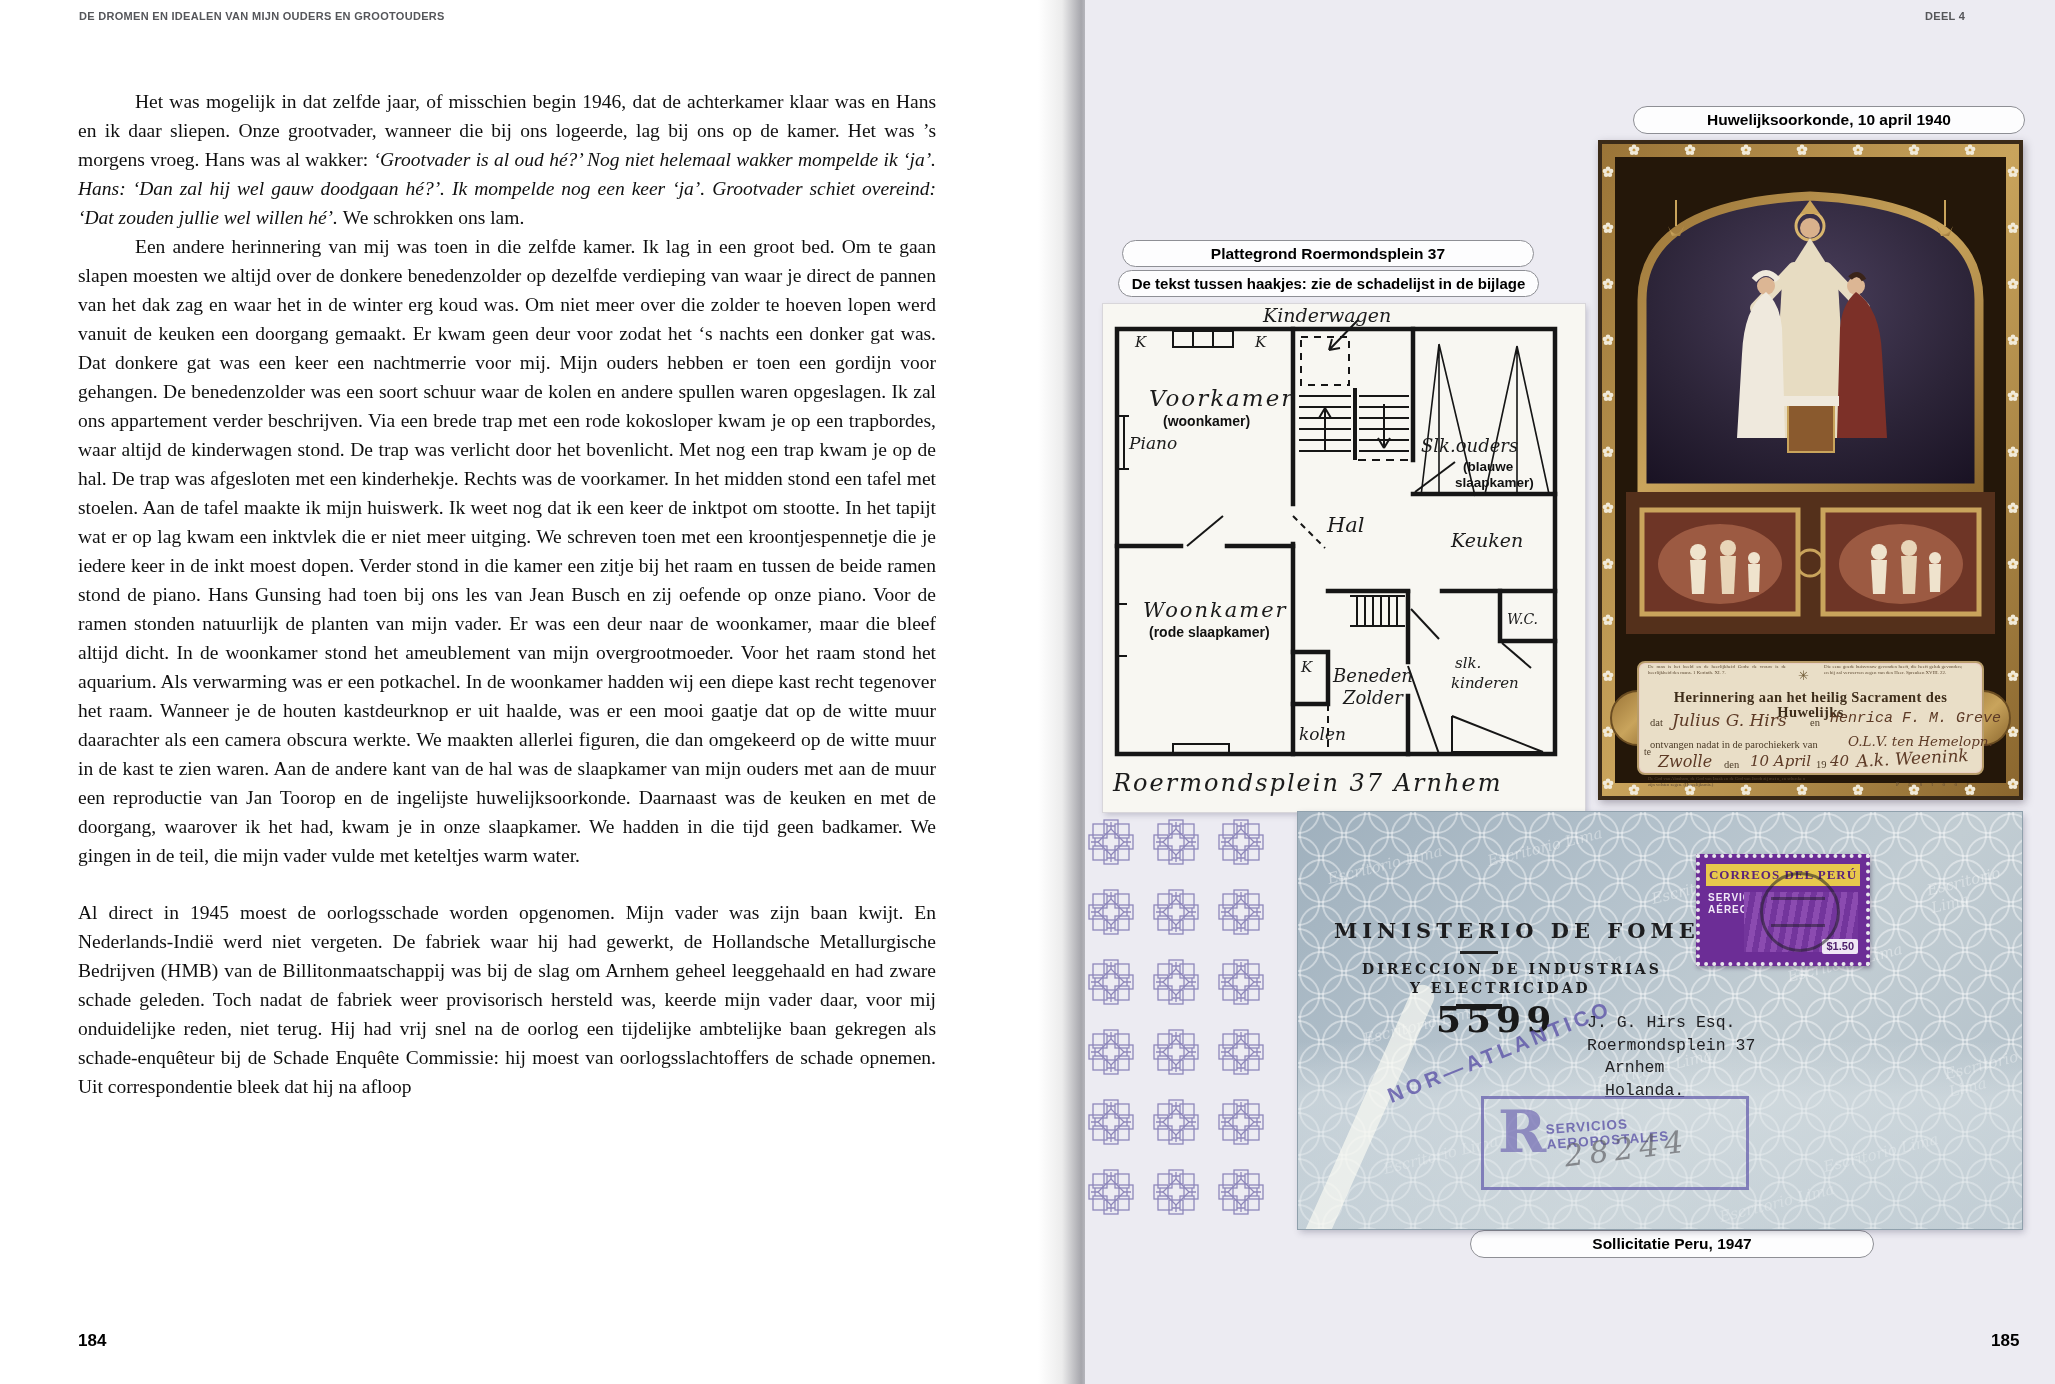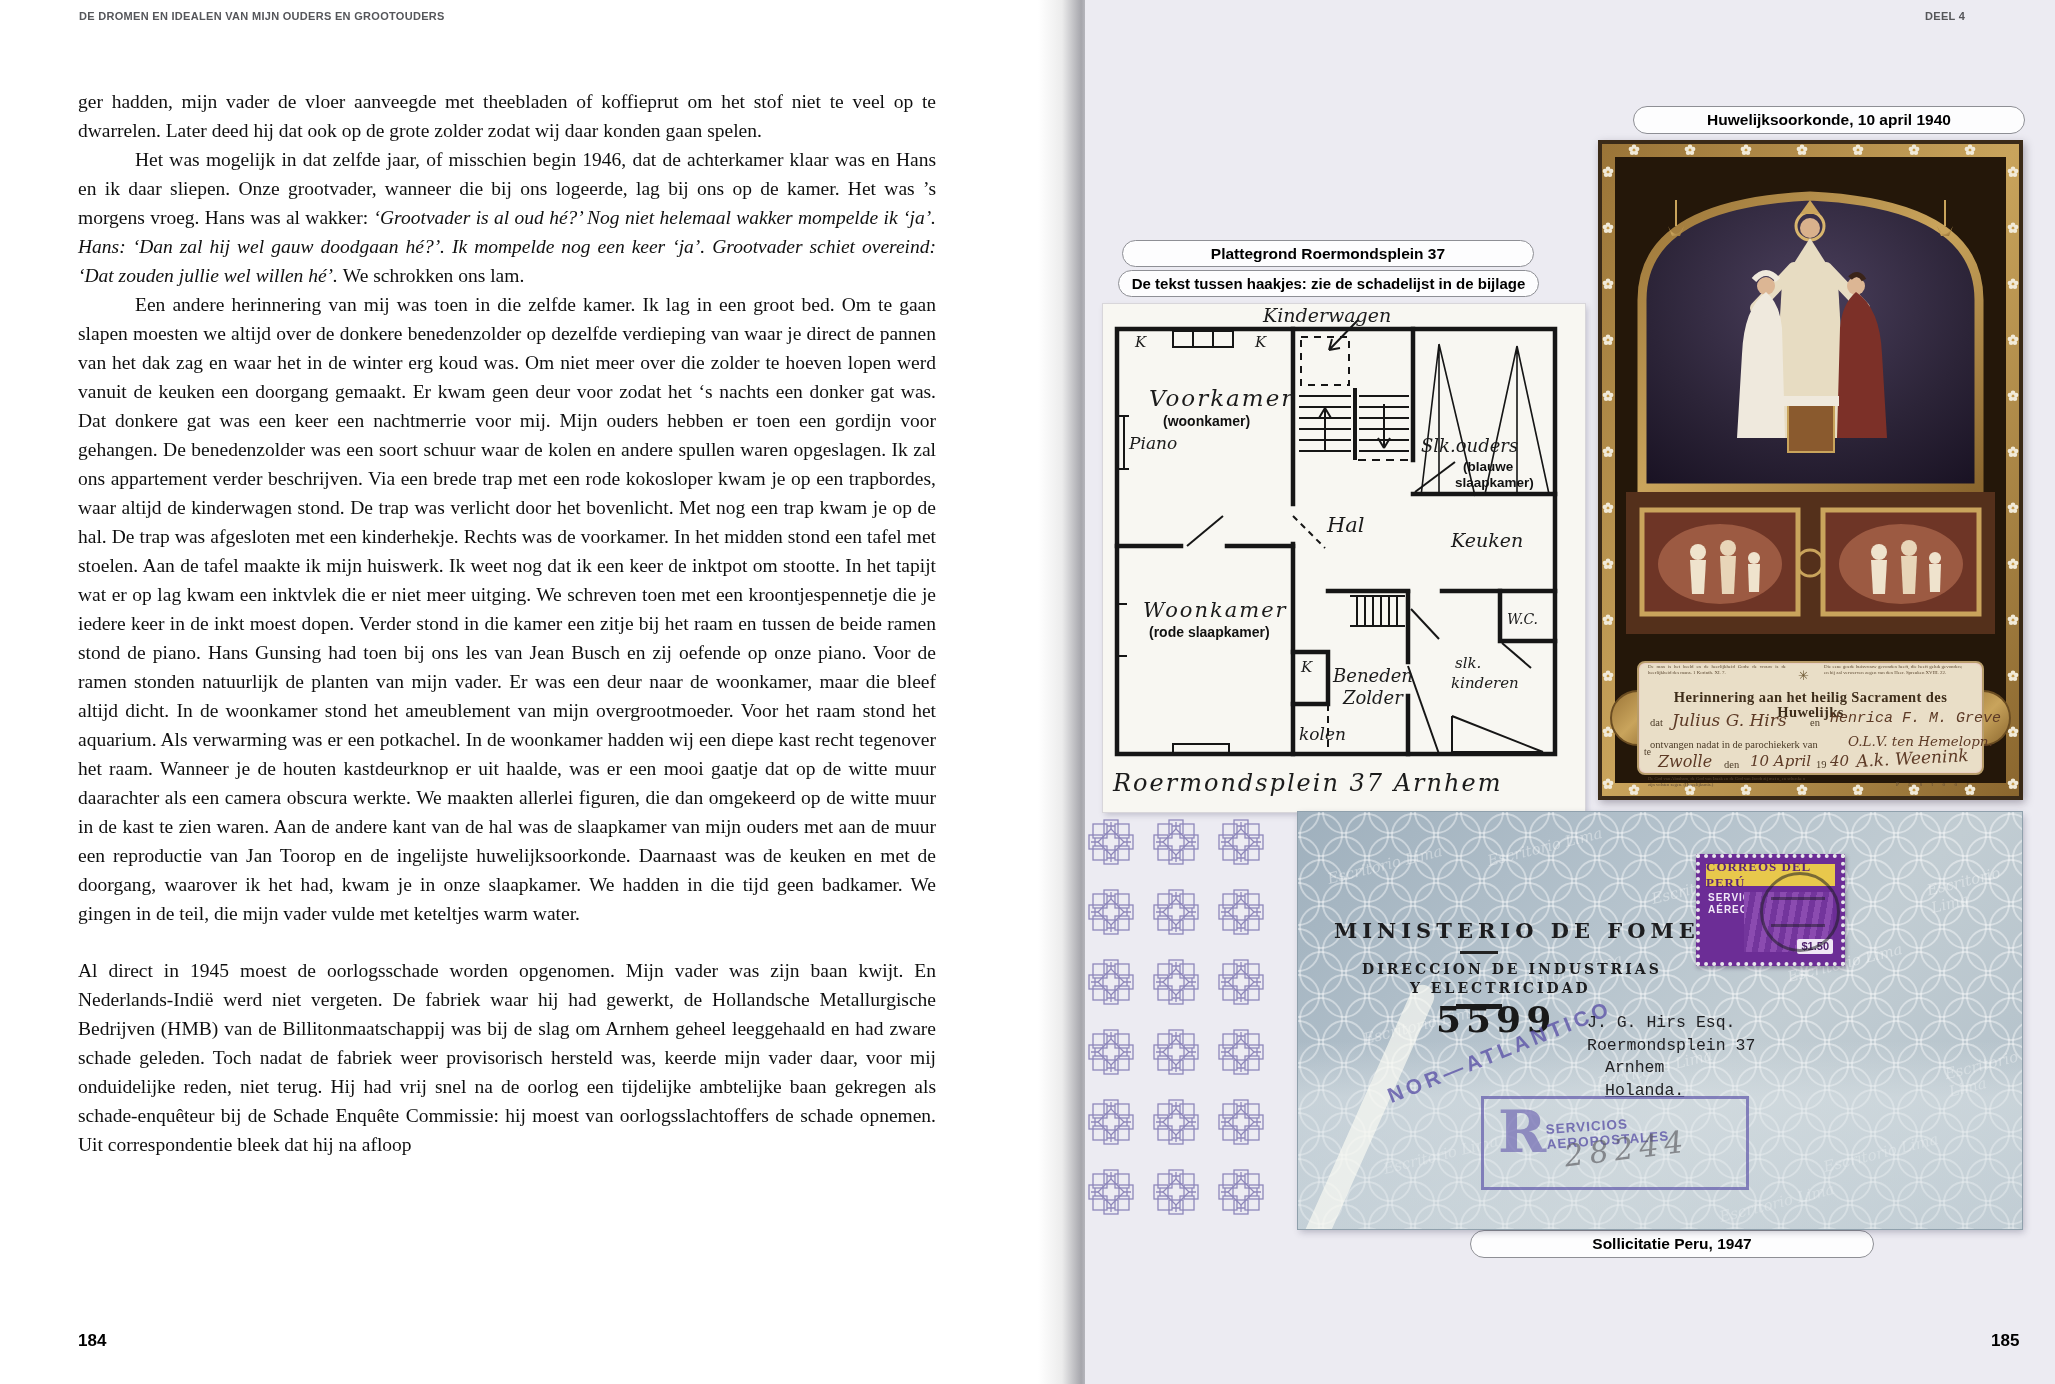--- a/index.html
+++ b/index.html
@@ -71,21 +71,21 @@
   .env-number{position:absolute;left:138px;top:186px;font:700 36px "DejaVu Serif",serif;
               letter-spacing:5px;color:#191919;}
   .env-diag{position:absolute;left:82px;top:228px;font:700 21px "Liberation Sans",sans-serif;
             letter-spacing:4px;color:rgba(92,84,168,.8);transform:rotate(-22deg);}
   .env-address{position:absolute;left:289px;top:200px;font:16.5px/22.5px "Liberation Mono",monospace;color:#1f1f22;}
   .env-address .ind{padding-left:18px;}
   .env-address .und{padding-left:18px;text-decoration:underline;}
   .crease{position:absolute;left:52px;top:160px;width:24px;height:320px;background:rgba(250,250,243,.68);
           transform:rotate(24deg);border-radius:12px;}
   
-  .stamp{position:absolute;left:398px;top:42px;width:149px;height:112px;background:#6c2d96;
+  .stamp{position:absolute;left:398px;top:42px;width:174px;height:112px;background:#6c2d96;
          border:4px dotted #e9e9ec;box-sizing:border-box;box-shadow:1px 2px 4px rgba(40,20,60,.4);}
   .stamp-band{position:absolute;left:6px;top:6px;right:6px;height:22px;background:#e8c84c;
               display:flex;align-items:center;justify-content:center;
               font:700 13px "Liberation Serif",serif;color:#5b2478;letter-spacing:1px;}
   .stamp-servicio{position:absolute;left:8px;top:34px;font:700 10px/12px "Liberation Sans",sans-serif;
                   color:#f2eaf8;letter-spacing:1px;}
   .stamp-scene{position:absolute;left:44px;top:34px;right:8px;bottom:10px;
                background:repeating-linear-gradient(100deg,#8b4bb0 0 6px,#73359c 6px 12px);}
   .stamp-value{position:absolute;right:8px;bottom:8px;background:#efe7f5;color:#4d1e6b;
                font:700 11px/1 "Liberation Sans",sans-serif;padding:2px 4px;border-radius:2px;}
@@ -101,21 +101,20 @@
   .reg-num{position:absolute;left:80px;top:32px;font:italic 30px "DejaVu Serif",serif;
            color:rgba(90,90,95,.65);letter-spacing:6px;transform:rotate(-7deg);}
 </style>
 </head>
 <body>
 
 <div class="spread">
 
   <div class="lp-header">DE DROMEN EN IDEALEN VAN MIJN OUDERS EN GROOTOUDERS</div>
   <div class="lp-body" id="lp-body">
-      <p class=""><span>ger hadden, mijn vader de vloer aanveegde met theebladen of koffieprut om het stof niet te veel op te dwarrelen. Later deed hij dat ook op de grote zolder zodat wij daar konden gaan spelen.</span></p>
       <p class="indent "><span>Het was mogelijk in dat zelfde jaar, of misschien begin 1946, dat de achterkamer klaar was en Hans en ik daar sliepen. Onze grootvader, wanneer die bij ons logeerde, lag bij ons op de kamer. Het was ’s morgens vroeg. Hans was al wakker: </span><span class="it">‘Grootvader is al oud hé?’ Nog niet helemaal wakker mompelde ik ‘ja’. Hans: ‘Dan zal hij wel gauw doodgaan hé?’. Ik mompelde nog een keer ‘ja’. Grootvader schiet overeind: ‘Dat zouden jullie wel willen hé’. </span><span>We schrokken ons lam.</span></p>
       <p class="indent "><span>Een andere herinnering van mij was toen in die zelfde kamer. Ik lag in een groot bed. Om te gaan slapen moesten we altijd over de donkere benedenzolder op dezelfde verdieping van waar je direct de pannen van het dak zag en waar het in de winter erg koud was. Om niet meer over die zolder te hoeven lopen werd vanuit de keuken een doorgang gemaakt. Er kwam geen deur voor zodat het ‘s nachts een donker gat was. Dat donkere gat was een keer een nachtmerrie voor mij. Mijn ouders hebben er toen een gordijn voor gehangen. De benedenzolder was een soort schuur waar de kolen en andere spullen waren opgeslagen. Ik zal ons appartement verder beschrijven. Via een brede trap met een rode kokosloper kwam je op een trapbordes, waar altijd de kinderwagen stond. De trap was verlicht door het bovenlicht. Met nog een trap kwam je op de hal. De trap was afgesloten met een kinderhekje. Rechts was de voorkamer. In het midden stond een tafel met stoelen. Aan de tafel maakte ik mijn huiswerk. Ik weet nog dat ik een keer de inktpot om stootte. In het tapijt wat er op lag kwam een inktvlek die er niet meer uitging. We schreven toen met een kroontjespennetje die je iedere keer in de inkt moest dopen. Verder stond in die kamer een zitje bij het raam en tussen de beide ramen stond de piano. Hans Gunsing had toen bij ons les van Jean Busch en zij oefende op onze piano. Voor de ramen stonden natuurlijk de planten van mijn vader. Er was een deur naar de woonkamer, maar die bleef altijd dicht. In de woonkamer stond het ameublement van mijn overgrootmoeder. Voor het raam stond het aquarium. Als verwarming was er een potkachel. In de woonkamer hadden wij een diepe kast recht tegenover het raam. Wanneer je de houten kastdeurknop er uit haalde, was er een mooi gaatje dat op de witte muur daarachter als een camera obscura werkte. We maakten allerlei figuren, die dan omgekeerd op de witte muur in de kast te zien waren. Aan de andere kant van de hal was de slaapkamer van mijn ouders met aan de muur een reproductie van Jan Toorop en de ingelijste huwelijksoorkonde. Daarnaast was de keuken en met de doorgang, waarover ik het had, kwam je in onze slaapkamer. We hadden in die tijd geen badkamer. We gingen in de teil, die mijn vader vulde met keteltjes warm water.</span></p>
       <p class="gap"><span>Al direct in 1945 moest de oorlogsschade worden opgenomen. Mijn vader was zijn baan kwijt. En Nederlands-Indië werd niet vergeten. De fabriek waar hij had gewerkt, de Hollandsche Metallurgische Bedrijven (HMB) van de Billitonmaatschappij was bij de slag om Arnhem geheel leeggehaald en had zware schade geleden. Toch nadat de fabriek weer provisorisch hersteld was, keerde mijn vader daar, voor mij onduidelijke reden, niet terug. Hij had vrij snel na de oorlog een tijdelijke ambtelijke baan gekregen als schade-enquêteur bij de Schade Enquête Commissie: hij moest van oorlogsslachtoffers de schade opnemen. Uit correspondentie bleek dat hij na afloop</span></p>
     </div>
   <div class="pagenum" id="lp-num">184</div>
 
   <div class="gutter"></div>
 
   <div class="rp">
     <div class="rp-header">DEEL 4</div>

